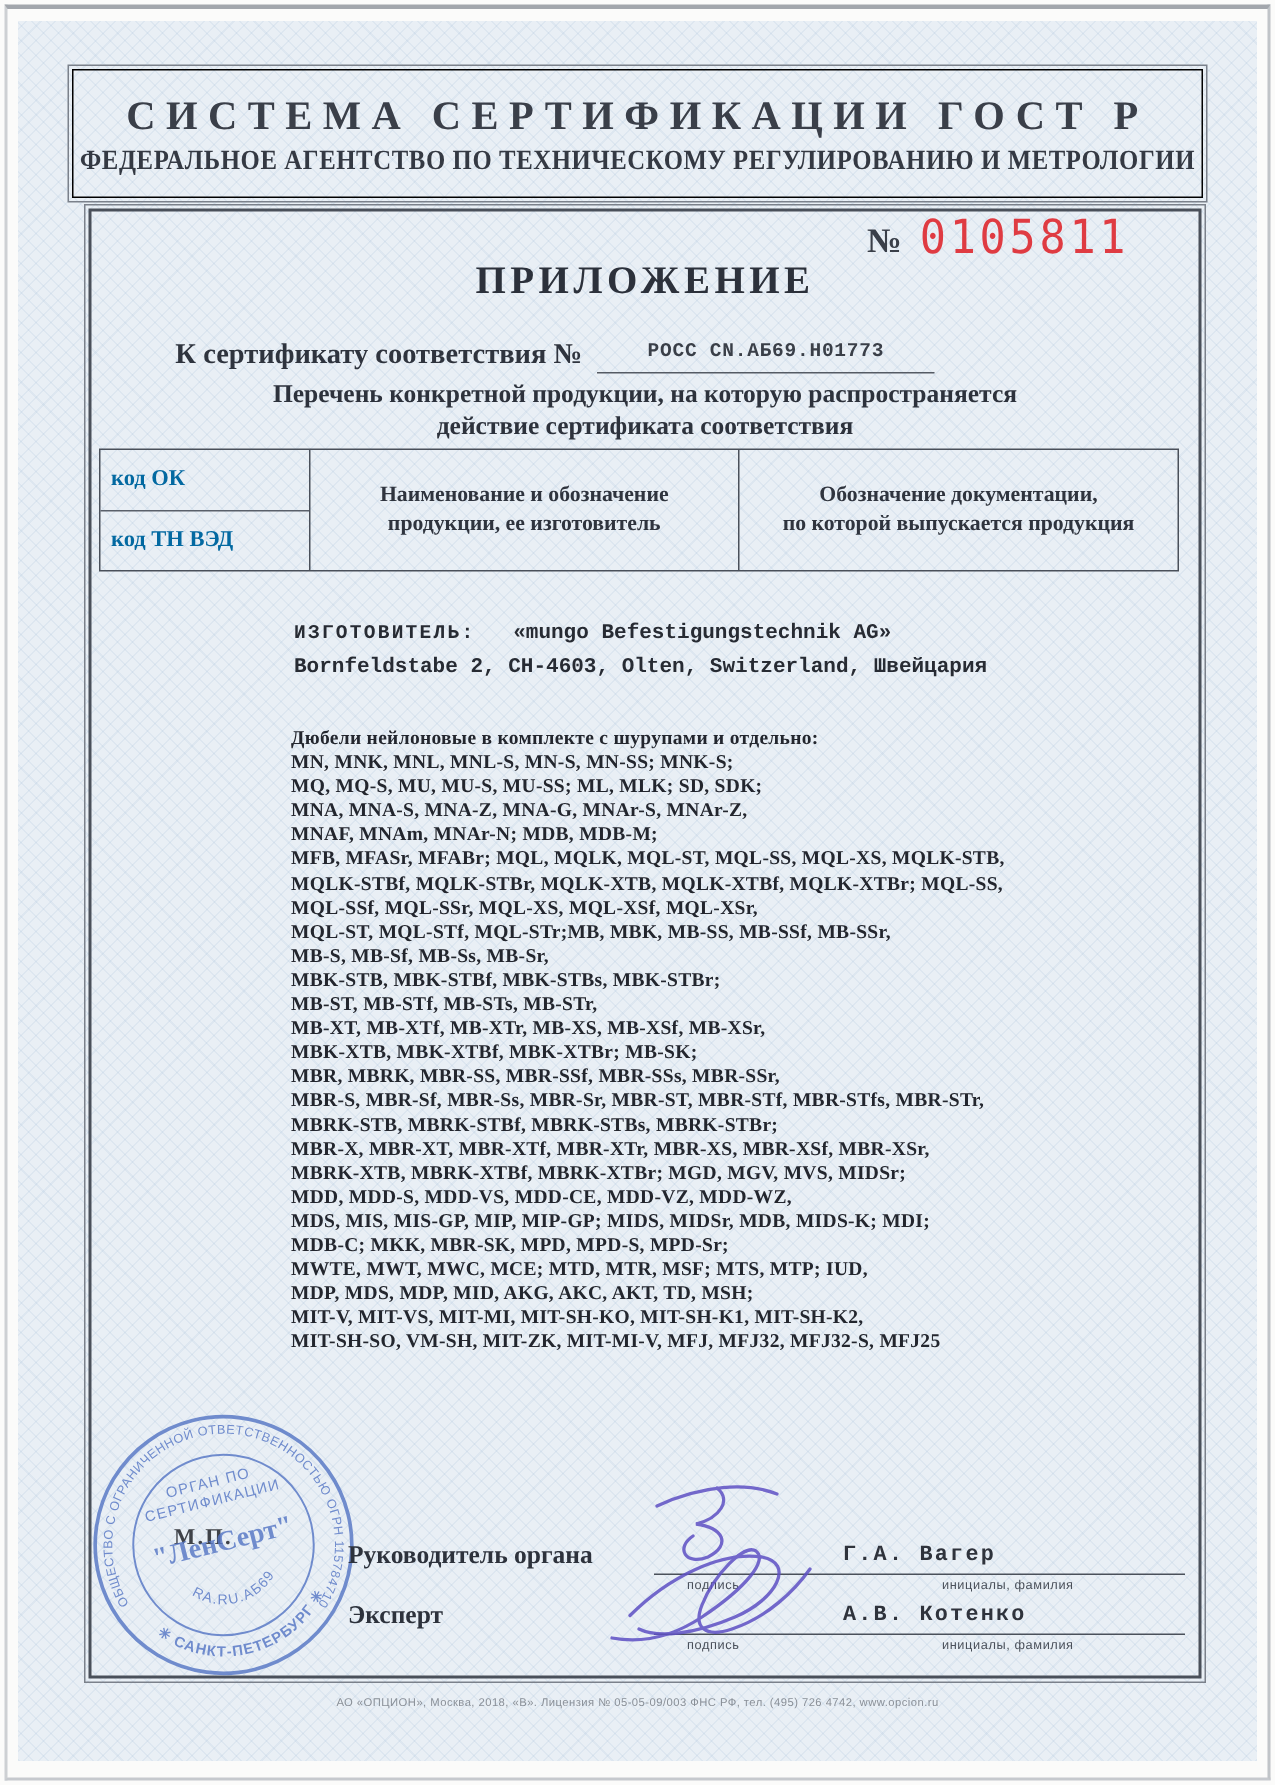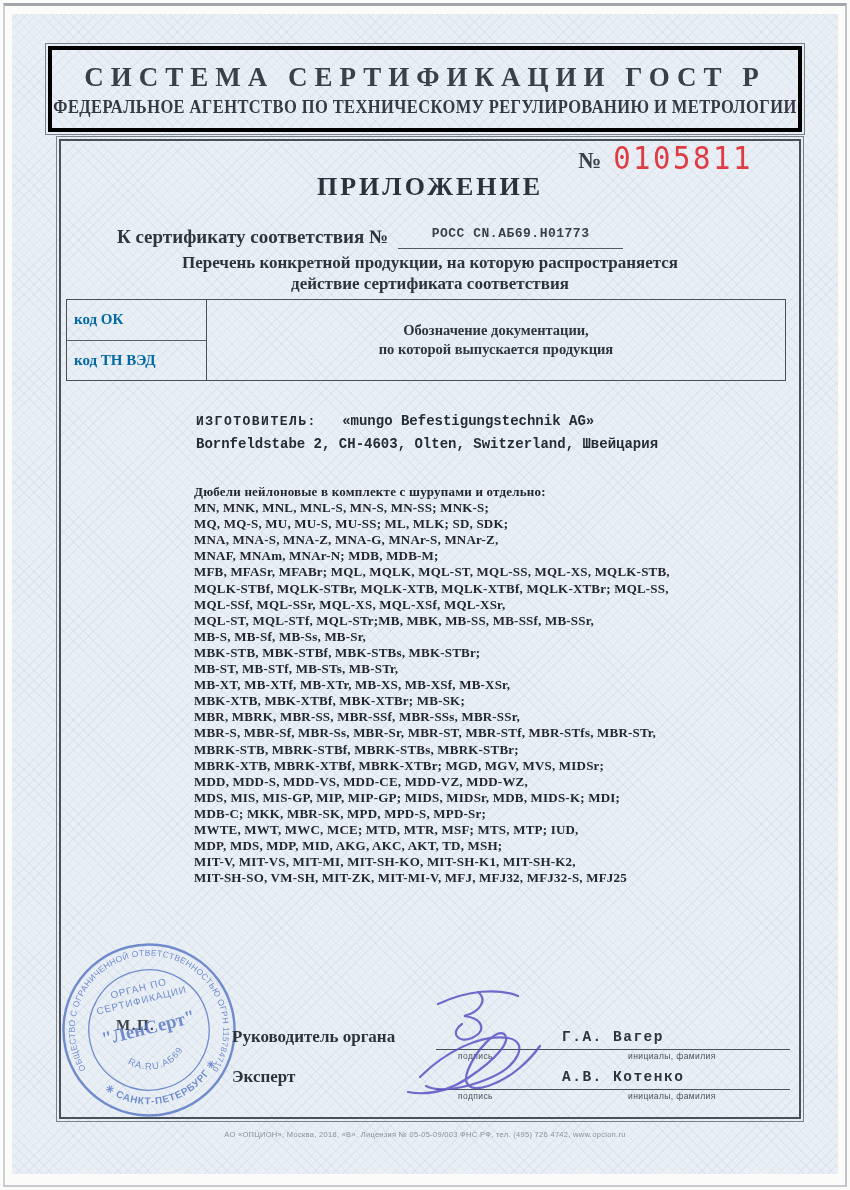--- a/index.html
+++ b/index.html
@@ -26,21 +26,21 @@
       repeating-linear-gradient(45deg, rgba(150,180,210,.14) 0 1px, transparent 1px 7px),
       repeating-linear-gradient(-45deg, rgba(150,180,210,.14) 0 1px, transparent 1px 7px);
   }
   
   .header-box{
     position:absolute;left:45px;top:43px;width:760px;height:92px;
     border:1px solid #7b818b;padding:2px;box-sizing:border-box;
   }
   .header-box-inner{
     width:100%;height:100%;box-sizing:border-box;
-    border:4px solid #000000;
+    border:1px solid #000000;
     display:flex;flex-direction:column;justify-content:center;align-items:center;
   }
   .main-frame{
     position:absolute;left:56px;top:136px;width:748px;height:986px;
     border:1px solid #7b818b;padding:2px;box-sizing:border-box;pointer-events:none;
   }
   .main-frame-inner{
     width:100%;height:100%;box-sizing:border-box;border:2px solid #4a505a;
   }
   .title-main{
@@ -160,20 +160,24 @@
     <span class="cert-num-box">РОСС CN.АБ69.Н01773</span>
   </div>
 
   <div class="scope-subtitle pre">Перечень конкретной продукции,  на которую распространяется
 действие сертификата соответствия</div>
 
   <div class="prod-table">
     <div class="pt-col1">
       <div class="cell cell-top">код ОК</div>
       <div class="cell">код ТН ВЭД</div>
+    </div>
+    <div class="pt-col2">
+      <div class="pt-head pre">Наименование и обозначение
+продукции, ее изготовитель</div>
     </div>
     <div class="pt-col3">
       <div class="pt-head pre">Обозначение документации,
 по которой выпускается продукция</div>
     </div>
   </div>
 
   <div class="manufacturer">
     <div>
       <span class="man-label">ИЗГОТОВИТЕЛЬ:</span>
@@ -193,20 +197,21 @@
     <div>MQL-SSf, MQL-SSr, MQL-XS, MQL-XSf, MQL-XSr,</div>
     <div>MQL-ST, MQL-STf, MQL-STr;MB, MBK, MB-SS, MB-SSf, MB-SSr,</div>
     <div>MB-S, MB-Sf, MB-Ss, MB-Sr,</div>
     <div>MBK-STB, MBK-STBf, MBK-STBs, MBK-STBr;</div>
     <div>MB-ST, MB-STf, MB-STs,  MB-STr,</div>
     <div>MB-XT, MB-XTf, MB-XTr, MB-XS, MB-XSf, MB-XSr,</div>
     <div>MBK-XTB, MBK-XTBf, MBK-XTBr; MB-SK;</div>
     <div>MBR, MBRK, MBR-SS, MBR-SSf, MBR-SSs, MBR-SSr,</div>
     <div>MBR-S, MBR-Sf, MBR-Ss, MBR-Sr, MBR-ST, MBR-STf, MBR-STfs, MBR-STr,</div>
     <div>MBRK-STB, MBRK-STBf, MBRK-STBs, MBRK-STBr;</div>
+    <div>MBR-X, MBR-XT, MBR-XTf, MBR-XTr, MBR-XS,  MBR-XSf, MBR-XSr,</div>
     <div>MBRK-XTB, MBRK-XTBf, MBRK-XTBr; MGD, MGV, MVS, MIDSr;</div>
     <div>MDD, MDD-S, MDD-VS, MDD-CE, MDD-VZ, MDD-WZ,</div>
     <div>MDS, MIS, MIS-GP, MIP, MIP-GP; MIDS, MIDSr, MDB, MIDS-K; MDI;</div>
     <div>MDB-C; MKK, MBR-SK, MPD, MPD-S, MPD-Sr;</div>
     <div>MWTE, MWT, MWC, MCE; MTD, MTR, MSF; MTS, MTP; IUD,</div>
     <div>MDP, MDS, MDP, MID, AKG, AKC, AKT, TD, MSH;</div>
     <div>MIT-V,  MIT-VS, MIT-MI, MIT-SH-KO, MIT-SH-K1, MIT-SH-K2,</div>
     <div>MIT-SH-SO, VM-SH, MIT-ZK, MIT-MI-V, MFJ,  MFJ32, MFJ32-S, MFJ25</div>
   </div>
 

